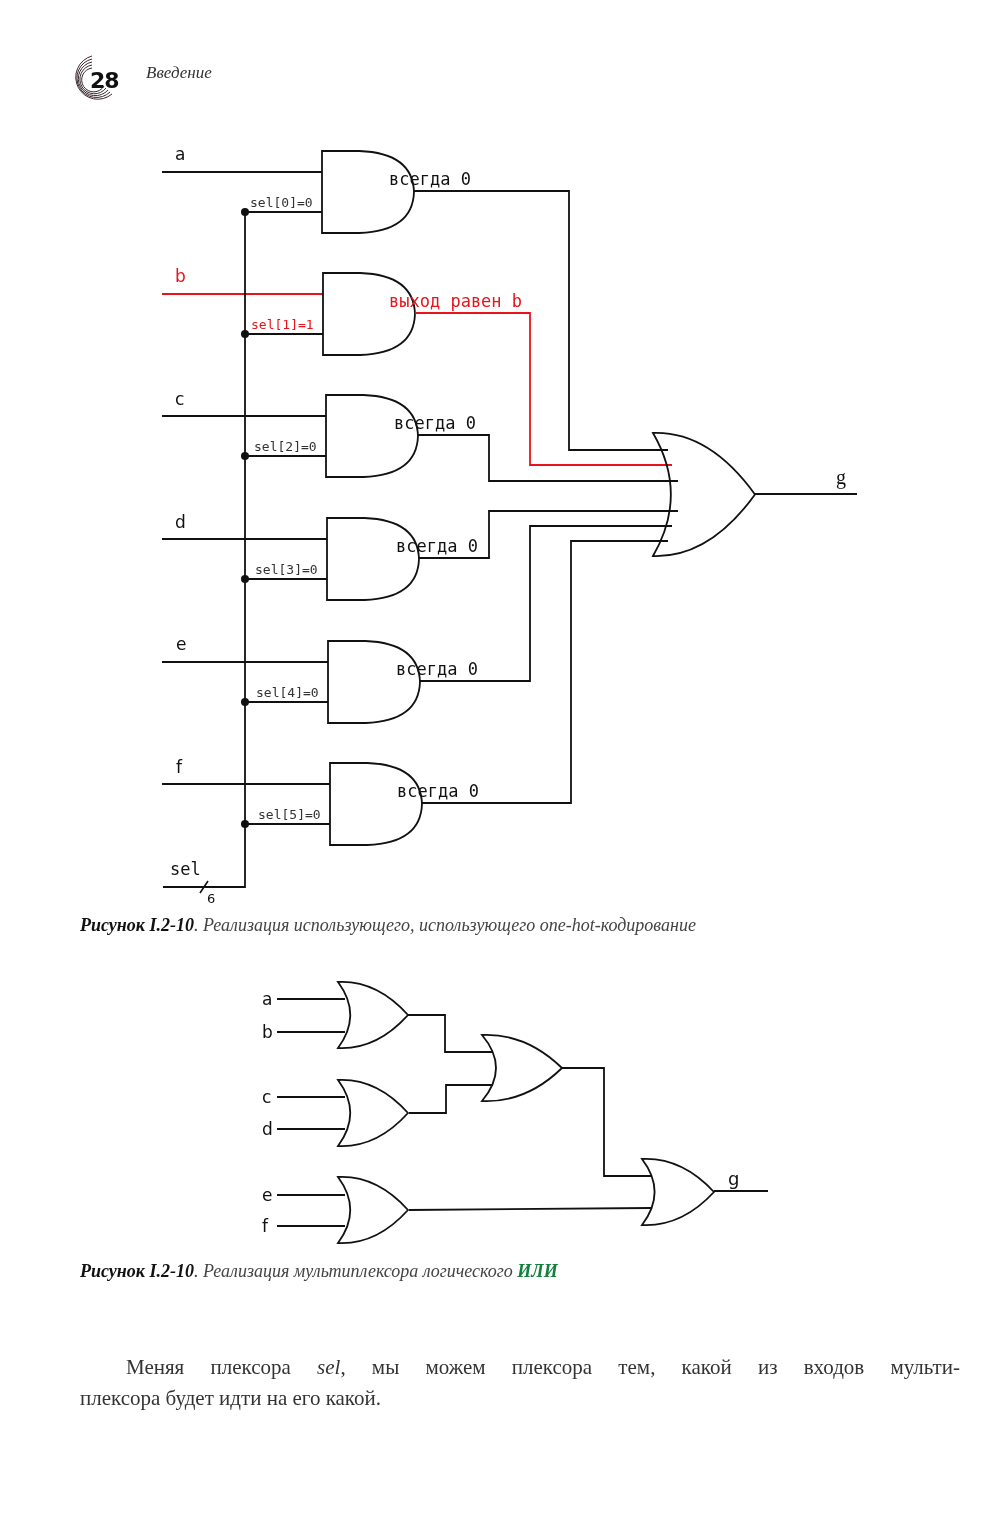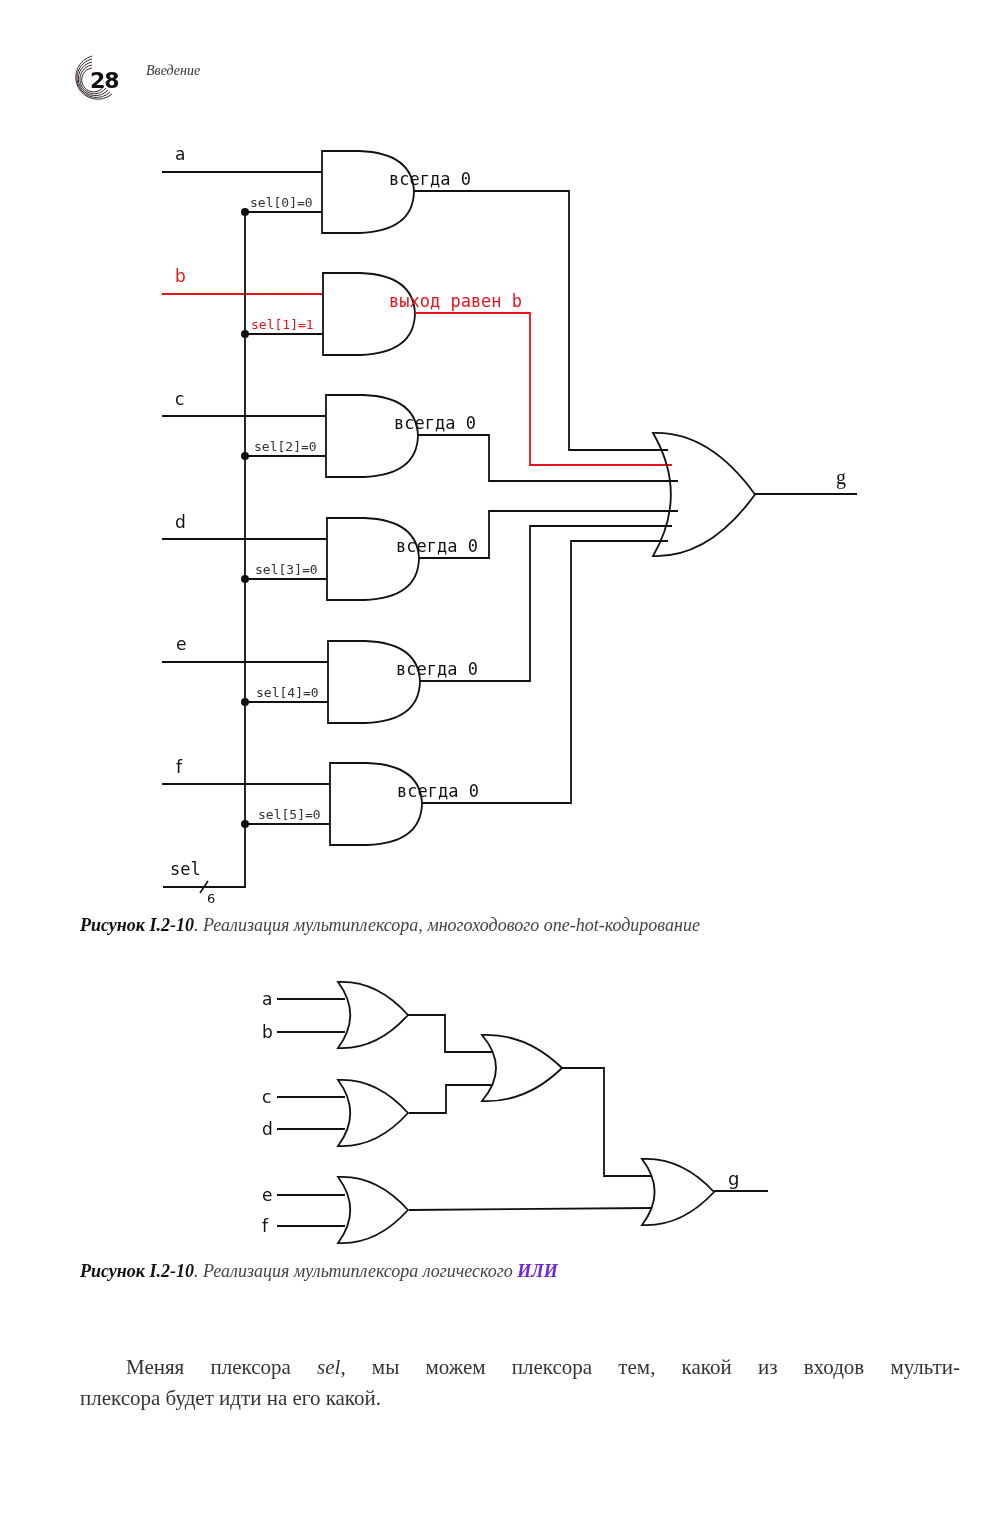--- a/index.html
+++ b/index.html
@@ -1,24 +1,24 @@
 <!DOCTYPE html>
 <html><head>
 <meta charset="utf-8">
 <style>
   html, body { margin: 0; padding: 0; background: #ffffff; }
   body { width: 1000px; height: 1540px; position: relative; overflow: hidden; font-family: "Liberation Serif", serif; color: #1a1a1a; }
   .header { position: absolute; left: 62px; top: 50px; height: 54px; }
   .logo { position: absolute; left: 0; top: 0; width: 60px; height: 54px; }
   .page-num { position: absolute; left: 28px; top: 10px; font-family: "DejaVu Sans", sans-serif; font-weight: bold; font-size: 22px; color: #111; letter-spacing: -1px; margin-top: 8px; }
-  .section-title { position: absolute; left: 84px; top: 13px; font-style: italic; font-size: 14px; color: #333; white-space: nowrap; }
+  .section-title { position: absolute; left: 84px; top: 13px; font-style: italic; font-size: 17px; color: #333; white-space: nowrap; }
   svg.fig { position: absolute; left: 0; top: 0; }
   .caption { position: absolute; font-size: 18px; font-style: italic; color: #444; white-space: nowrap; transform-origin: left top; }
   .caption .lbl { font-weight: bold; color: #111; }
-  .caption .tail { font-weight: bold; color: #6d28d9; }
+  .caption .tail { font-weight: bold; color: #15803d; }
   .cap1 { left: 80px; top: 915px; }
   .cap2 { left: 80px; top: 1261px; }
   .para { position: absolute; left: 80px; top: 1352px; width: 880px; font-size: 21px; line-height: 31px; color: #333; text-align: justify; }
   .para .l1 { display: block; text-indent: 46px; text-align-last: justify; }
   .para .l2 { display: block; }
   .para em { font-style: italic; }
 </style>
 </head>
 <body>
 
@@ -115,21 +115,21 @@
       <polyline points="409,1113 446,1113 446,1085 492,1085" fill="none" stroke="#111111" stroke-width="1.8"></polyline>
       <path d="M642 1159 Q681.6 1157 714 1192 Q681.6 1227 642 1225 Q667.2 1192 642 1159 Z" fill="none" stroke="#111" stroke-width="1.8"></path>
       <polyline points="562,1068 604,1068 604,1176 651,1176" fill="none" stroke="#111111" stroke-width="1.8"></polyline>
       <polyline points="409,1210 651,1208" fill="none" stroke="#111111" stroke-width="1.8"></polyline>
       <polyline points="714,1191 768,1191" fill="none" stroke="#111111" stroke-width="1.8"></polyline>
       <text x="728" y="1185" font-size="18" fill="#111" font-family="&quot;DejaVu Sans&quot;, sans-serif">g</text>
     </g>
 </svg>
 
 <div class="caption cap1">
-  <span class="lbl">Рисунок I.2-10</span><span>. Реализация мультиплексора, многоходового one-hot-кодирование</span>
+  <span class="lbl">Рисунок I.2-10</span><span>. Реализация использующего, использующего one-hot-кодирование</span>
 </div>
 
 <div class="caption cap2">
   <span class="lbl">Рисунок I.2-10</span><span>. Реализация мультиплексора логического </span><span class="tail">ИЛИ</span>
 </div>
 
 <div class="para">
   <span class="l1"><span>Меняя плексора </span><em>sel</em><span>, мы можем плексора тем, какой из входов мульти-</span></span>
   <span class="l2">плексора будет идти на его какой.</span>
 </div>

